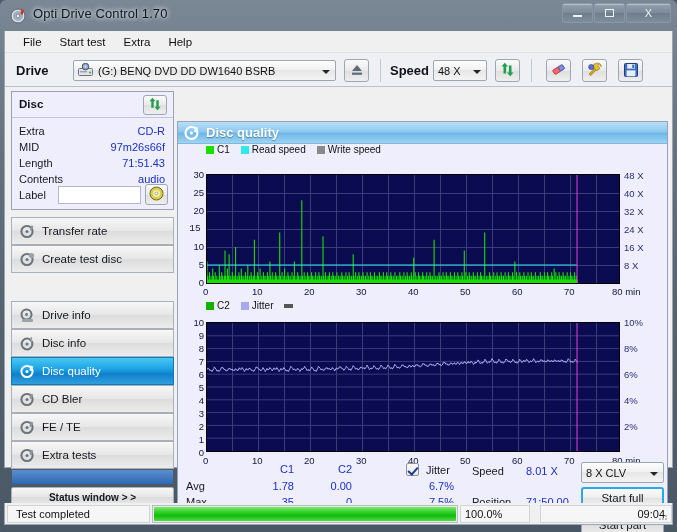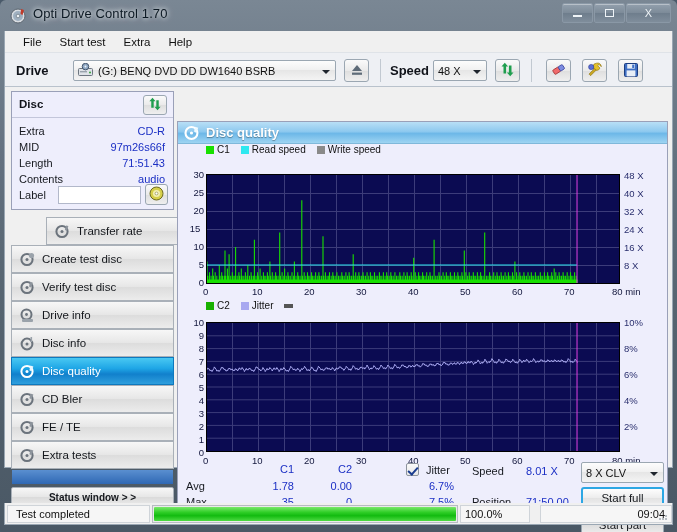--- a/index.html
+++ b/index.html
@@ -392,21 +392,21 @@
           <span>
             <svg width="15" height="15" viewBox="0 0 15 15">
               <circle cx="7.5" cy="7.5" r="6.5" fill="#d6cf4a" stroke="#6d6a1f"></circle>
               <circle cx="7.5" cy="7.5" r="3.6" fill="#f2efb0"></circle>
               <circle cx="7.5" cy="7.5" r="1.4" fill="#fff" stroke="#6d6a1f" stroke-width=".5"></circle>
             </svg>
           </span>
         </div>
       </div>
 
-      <div class="navbtn" style="top:126px;margin-left:35px;">
+      <div class="navbtn" style="top:126px;">
         <span class="nav-ico">
           <svg width="15" height="15" viewBox="0 0 15 15">
               <circle cx="7" cy="7.5" r="5.6" fill="none" stroke="#6b737c" stroke-width="2"></circle>
               <circle cx="7" cy="7.5" r="1.5" fill="#6b737c"></circle>
               <path d="M11 1.5 l2.4 .6 -1.6 5 -1.9-1.1Z" fill="#8d949c"></path>
             </svg>
         </span>
         <span>Transfer rate</span>
       </div>
 
@@ -414,30 +414,20 @@
         <span class="nav-ico">
           <svg width="15" height="15" viewBox="0 0 15 15">
               <circle cx="7" cy="7.5" r="5.6" fill="none" stroke="#6b737c" stroke-width="2"></circle>
               <circle cx="7" cy="7.5" r="1.5" fill="#6b737c"></circle>
               <circle cx="11.5" cy="3.5" r="2.6" fill="#9aa2aa"></circle>
             </svg>
         </span>
         <span>Create test disc</span>
       </div>
 
-      <div class="navbtn" style="top:182px;">
-        <span class="nav-ico">
-          <svg width="15" height="15" viewBox="0 0 15 15">
-              <circle cx="7" cy="7.5" r="5.6" fill="none" stroke="#6b737c" stroke-width="2"></circle>
-              <circle cx="7" cy="7.5" r="1.5" fill="#6b737c"></circle>
-              <path d="M10 1.8 l3 1 -2 4.6 -2-1Z" fill="#8d949c"></path>
-            </svg>
-        </span>
-        <span>Verify test disc</span>
-      </div>
 
       <div class="navbtn" style="top:210px;">
         <span class="nav-ico">
           <svg width="15" height="15" viewBox="0 0 15 15">
               <circle cx="6.5" cy="6.5" r="5" fill="none" stroke="#6b737c" stroke-width="2"></circle>
               <circle cx="6.5" cy="6.5" r="1.4" fill="#6b737c"></circle>
               <rect x="2" y="11" width="11" height="3" rx="1" fill="#9aa2aa"></rect>
             </svg>
         </span>
         <span>Drive info</span>
@@ -524,21 +514,21 @@
           <span class="sw" style="background:#2ee8f0"></span>
           <span>Read speed</span>
           <span class="gap"></span>
           <span class="sw" style="background:#8a8a8a"></span>
           <span>Write speed</span>
         </div>
 
         <div class="ax-lbl dark" style="left:8px;  top:25px;  width:18px; text-align:right;">30</div>
         <div class="ax-lbl dark" style="left:8px;  top:43px;  width:18px; text-align:right;">25</div>
         <div class="ax-lbl dark" style="left:8px;  top:61px;  width:18px; text-align:right;">20</div>
-        <div class="ax-lbl dark" style="left:8px;  top:79px;  width:18px; text-align:center;">15</div>
+        <div class="ax-lbl dark" style="left:8px;  top:79px;  width:18px; text-align:center;font-family:Liberation Mono, monospace;">15</div>
         <div class="ax-lbl dark" style="left:8px;  top:97px;  width:18px; text-align:right;">10</div>
         <div class="ax-lbl dark" style="left:8px;  top:115px; width:18px; text-align:right;">5</div>
         <div class="ax-lbl dark" style="left:8px;  top:133px; width:18px; text-align:right;">0</div>
 
         <div class="plot" style="left:28px; top:30px; width:414px; height:110px;">
           <svg width="412" height="108" viewBox="0 0 412 108" preserveAspectRatio="none">
 
             <g stroke="#3c3c7a" stroke-width="1">
               <line x1="51.5" y1="0" x2="51.5" y2="108"></line>
               <line x1="103.5" y1="0" x2="103.5" y2="108"></line>

